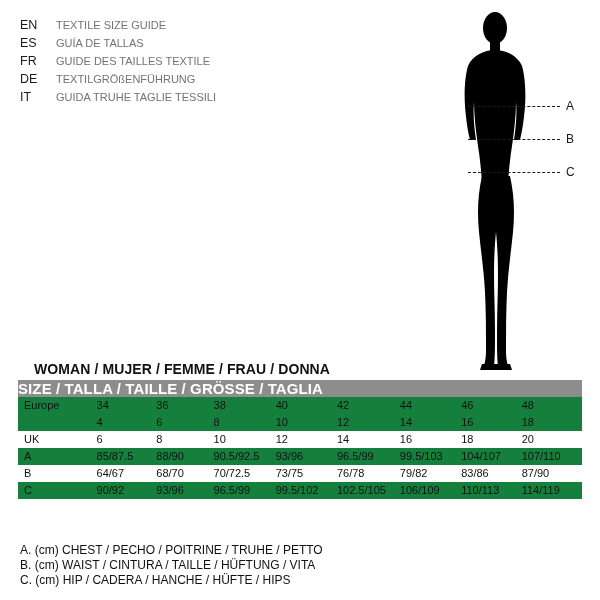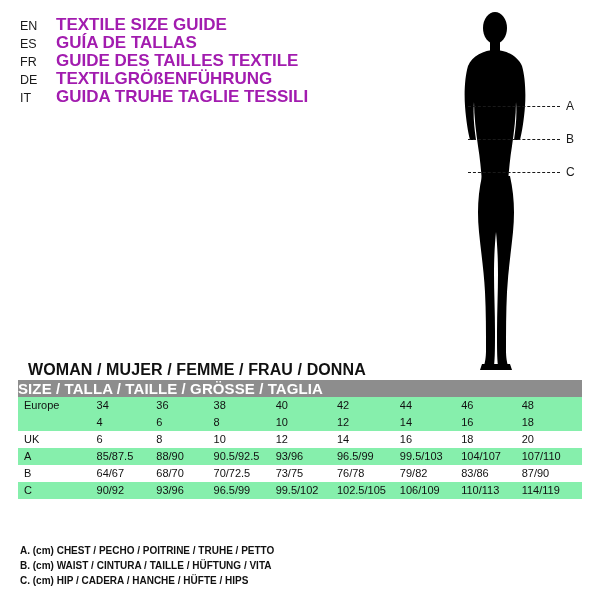--- a/index.html
+++ b/index.html
@@ -32,24 +32,23 @@
     align-items: baseline;
     height: 18px;
     line-height: 18px;
   }
   .lang-code {
     width: 36px;
     font-size: 12.5px;
     color: #1a1a1a;
   }
   .lang-text {
-    font-size: 17px;
-    color: #a21caf;
+    font-size: 11px;
+    color: #737373;
     white-space: nowrap;
-    font-weight: bold;
   }
 
   
   .figure-wrap {
     position: absolute;
     left: 420px;
     top: 6px;
     width: 170px;
     height: 365px;
   }
@@ -68,23 +67,23 @@
   .measure-label {
     position: absolute;
     font-size: 12px;
     color: #1a1a1a;
     font-weight: 400;
   }
 
   
   .woman-title {
     position: absolute;
-    left: 28px;
+    left: 34px;
     top: 361px;
-    font-size: 16px;
+    font-size: 14px;
     font-weight: bold;
     letter-spacing: 0.1px;
     color: #111;
   }
   table.size-table {
     position: absolute;
     left: 18px;
     top: 380px;
     width: 564px;
     border-collapse: collapse;
@@ -98,21 +97,21 @@
   }
   .row-head td {
     background: #8d8d8d;
     color: #ffffff;
     font-weight: bold;
     font-size: 15px;
     letter-spacing: 0.1px;
     padding-left: 6px;
   }
   .row-shaded td {
-    background: #86efac;
+    background: #15803d;
     margin-top: 10px;
   }
   .row-plain td {
     background: #ffffff;
   }
   .col-label {
     width: 86px;
     padding-left: 6px !important;
     text-align: left;
     font-size: 11px;
@@ -124,23 +123,23 @@
   }
 
   
   .footnotes {
     position: absolute;
     left: 20px;
     top: 543px;
     width: 560px;
   }
   .footnote {
-    font-size: 10px;
+    font-size: 12px;
     line-height: 15px;
-    font-weight: bold;
+    font-weight: normal;
     color: #111;
   }
 </style>
 </head>
 <body>
 
 <div class="page">
 
   <div class="lang-block">
     <div class="lang-row">

